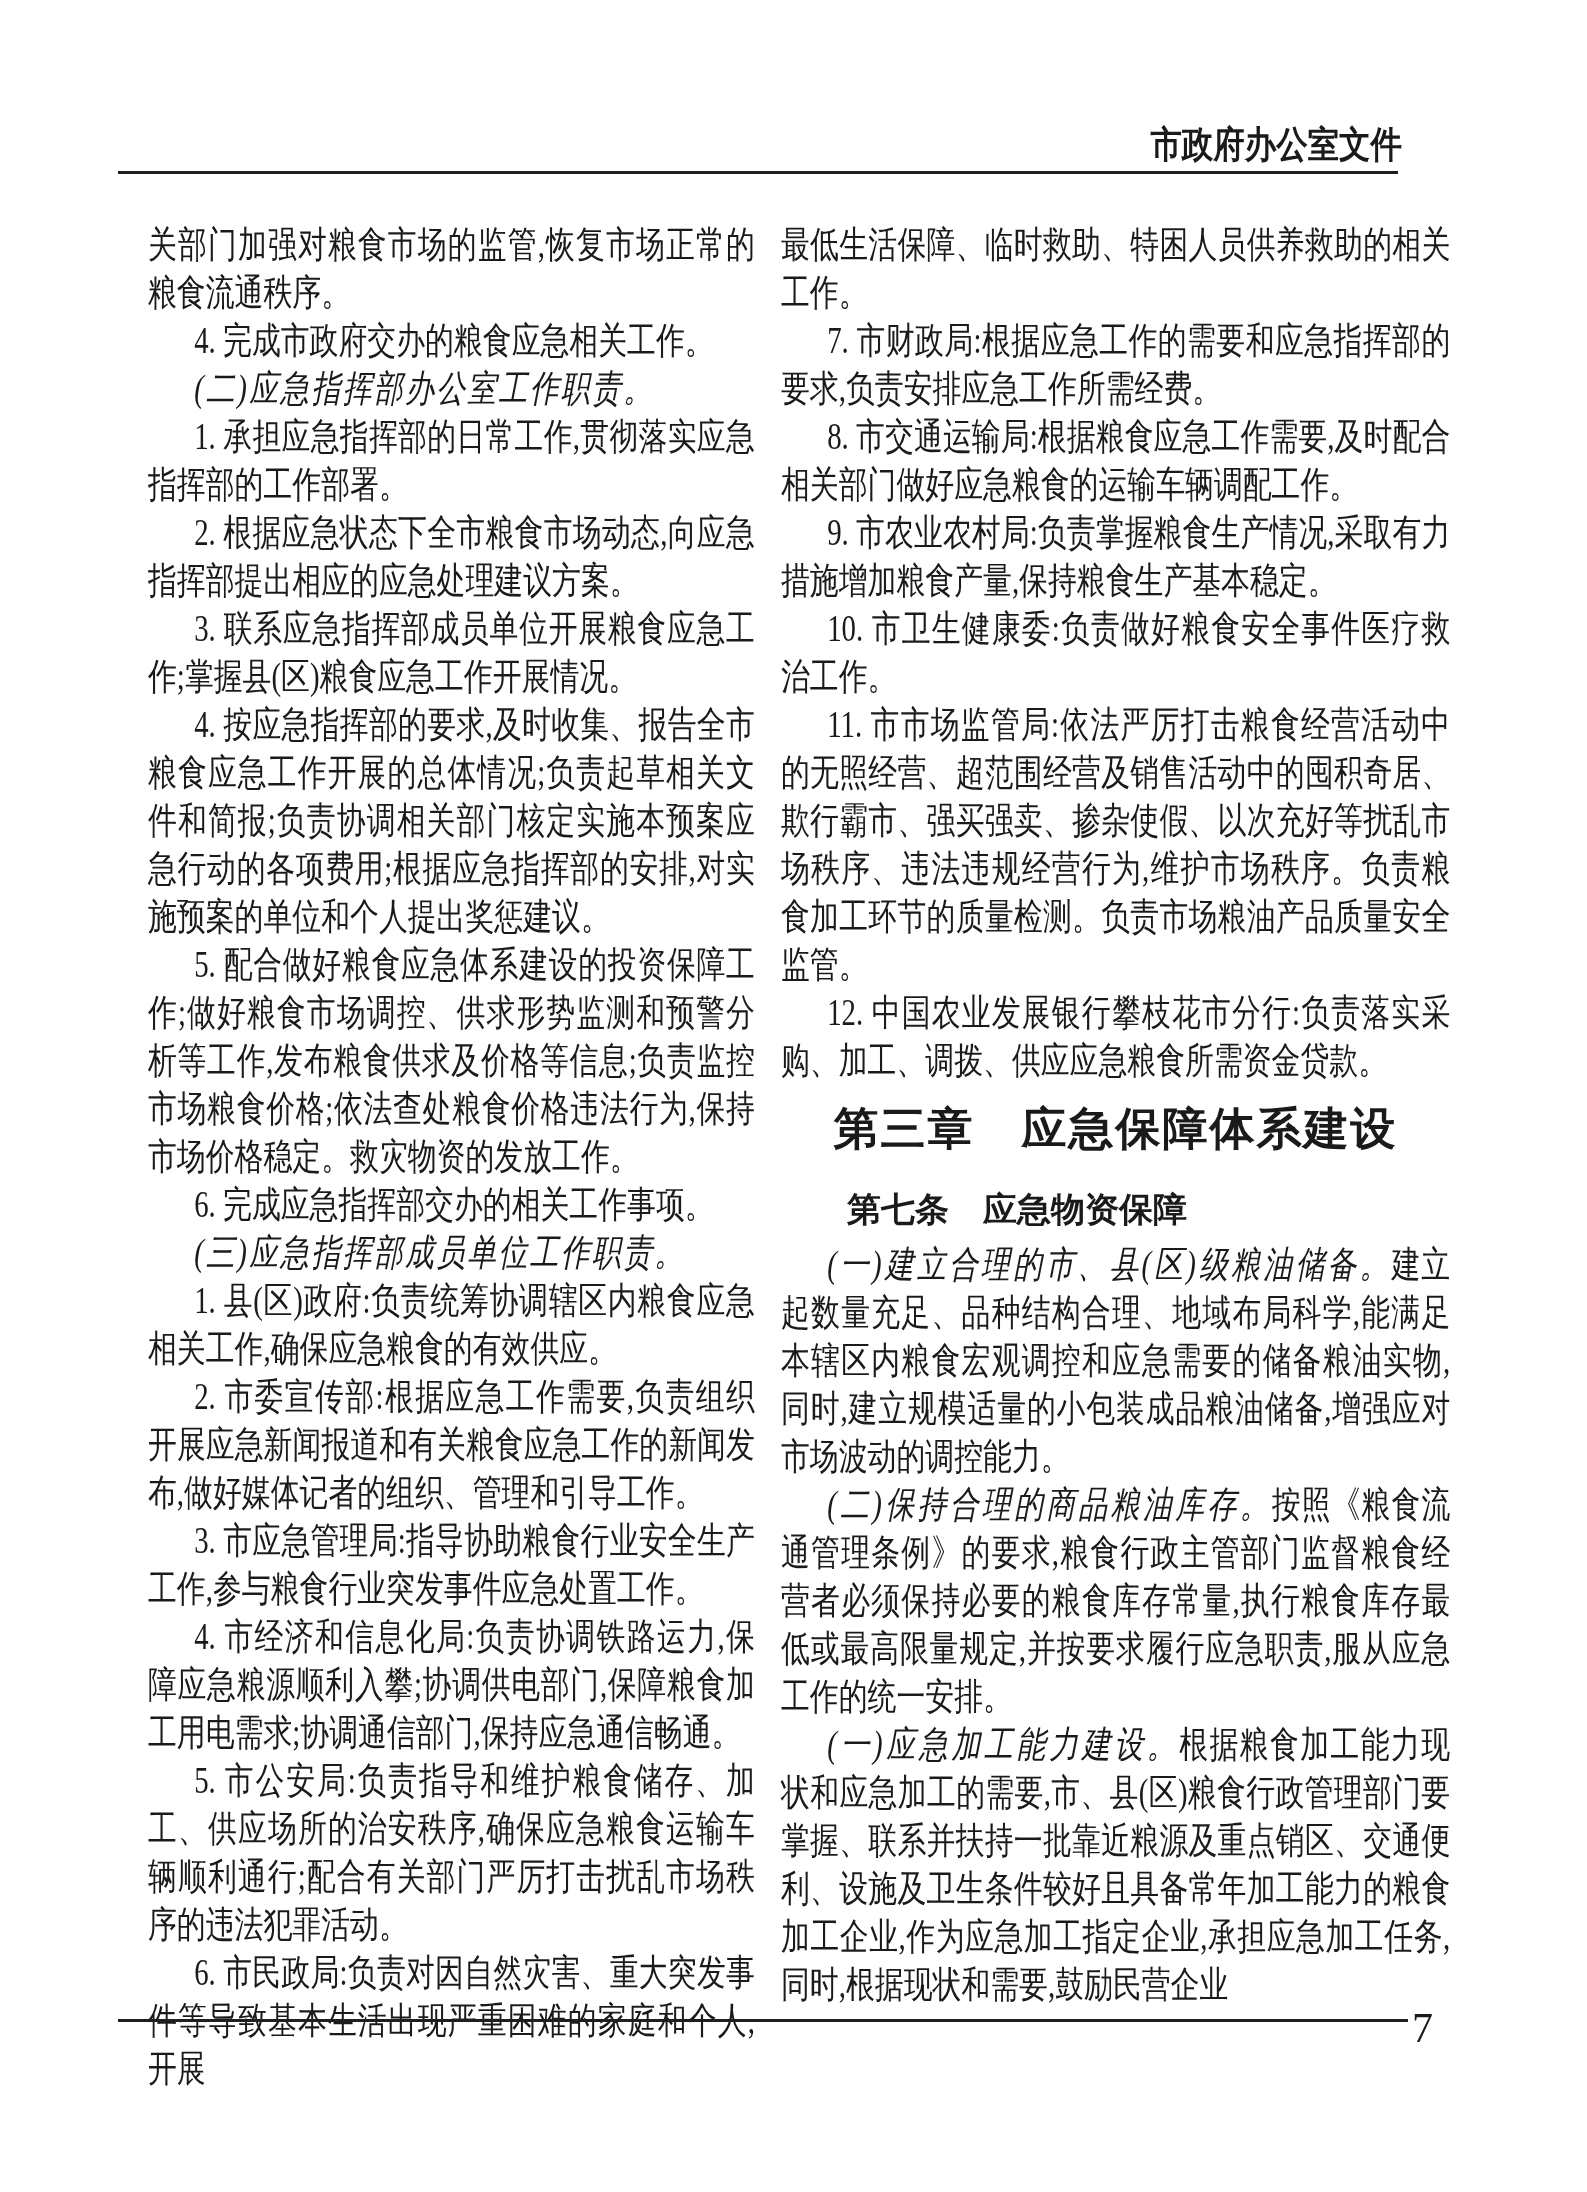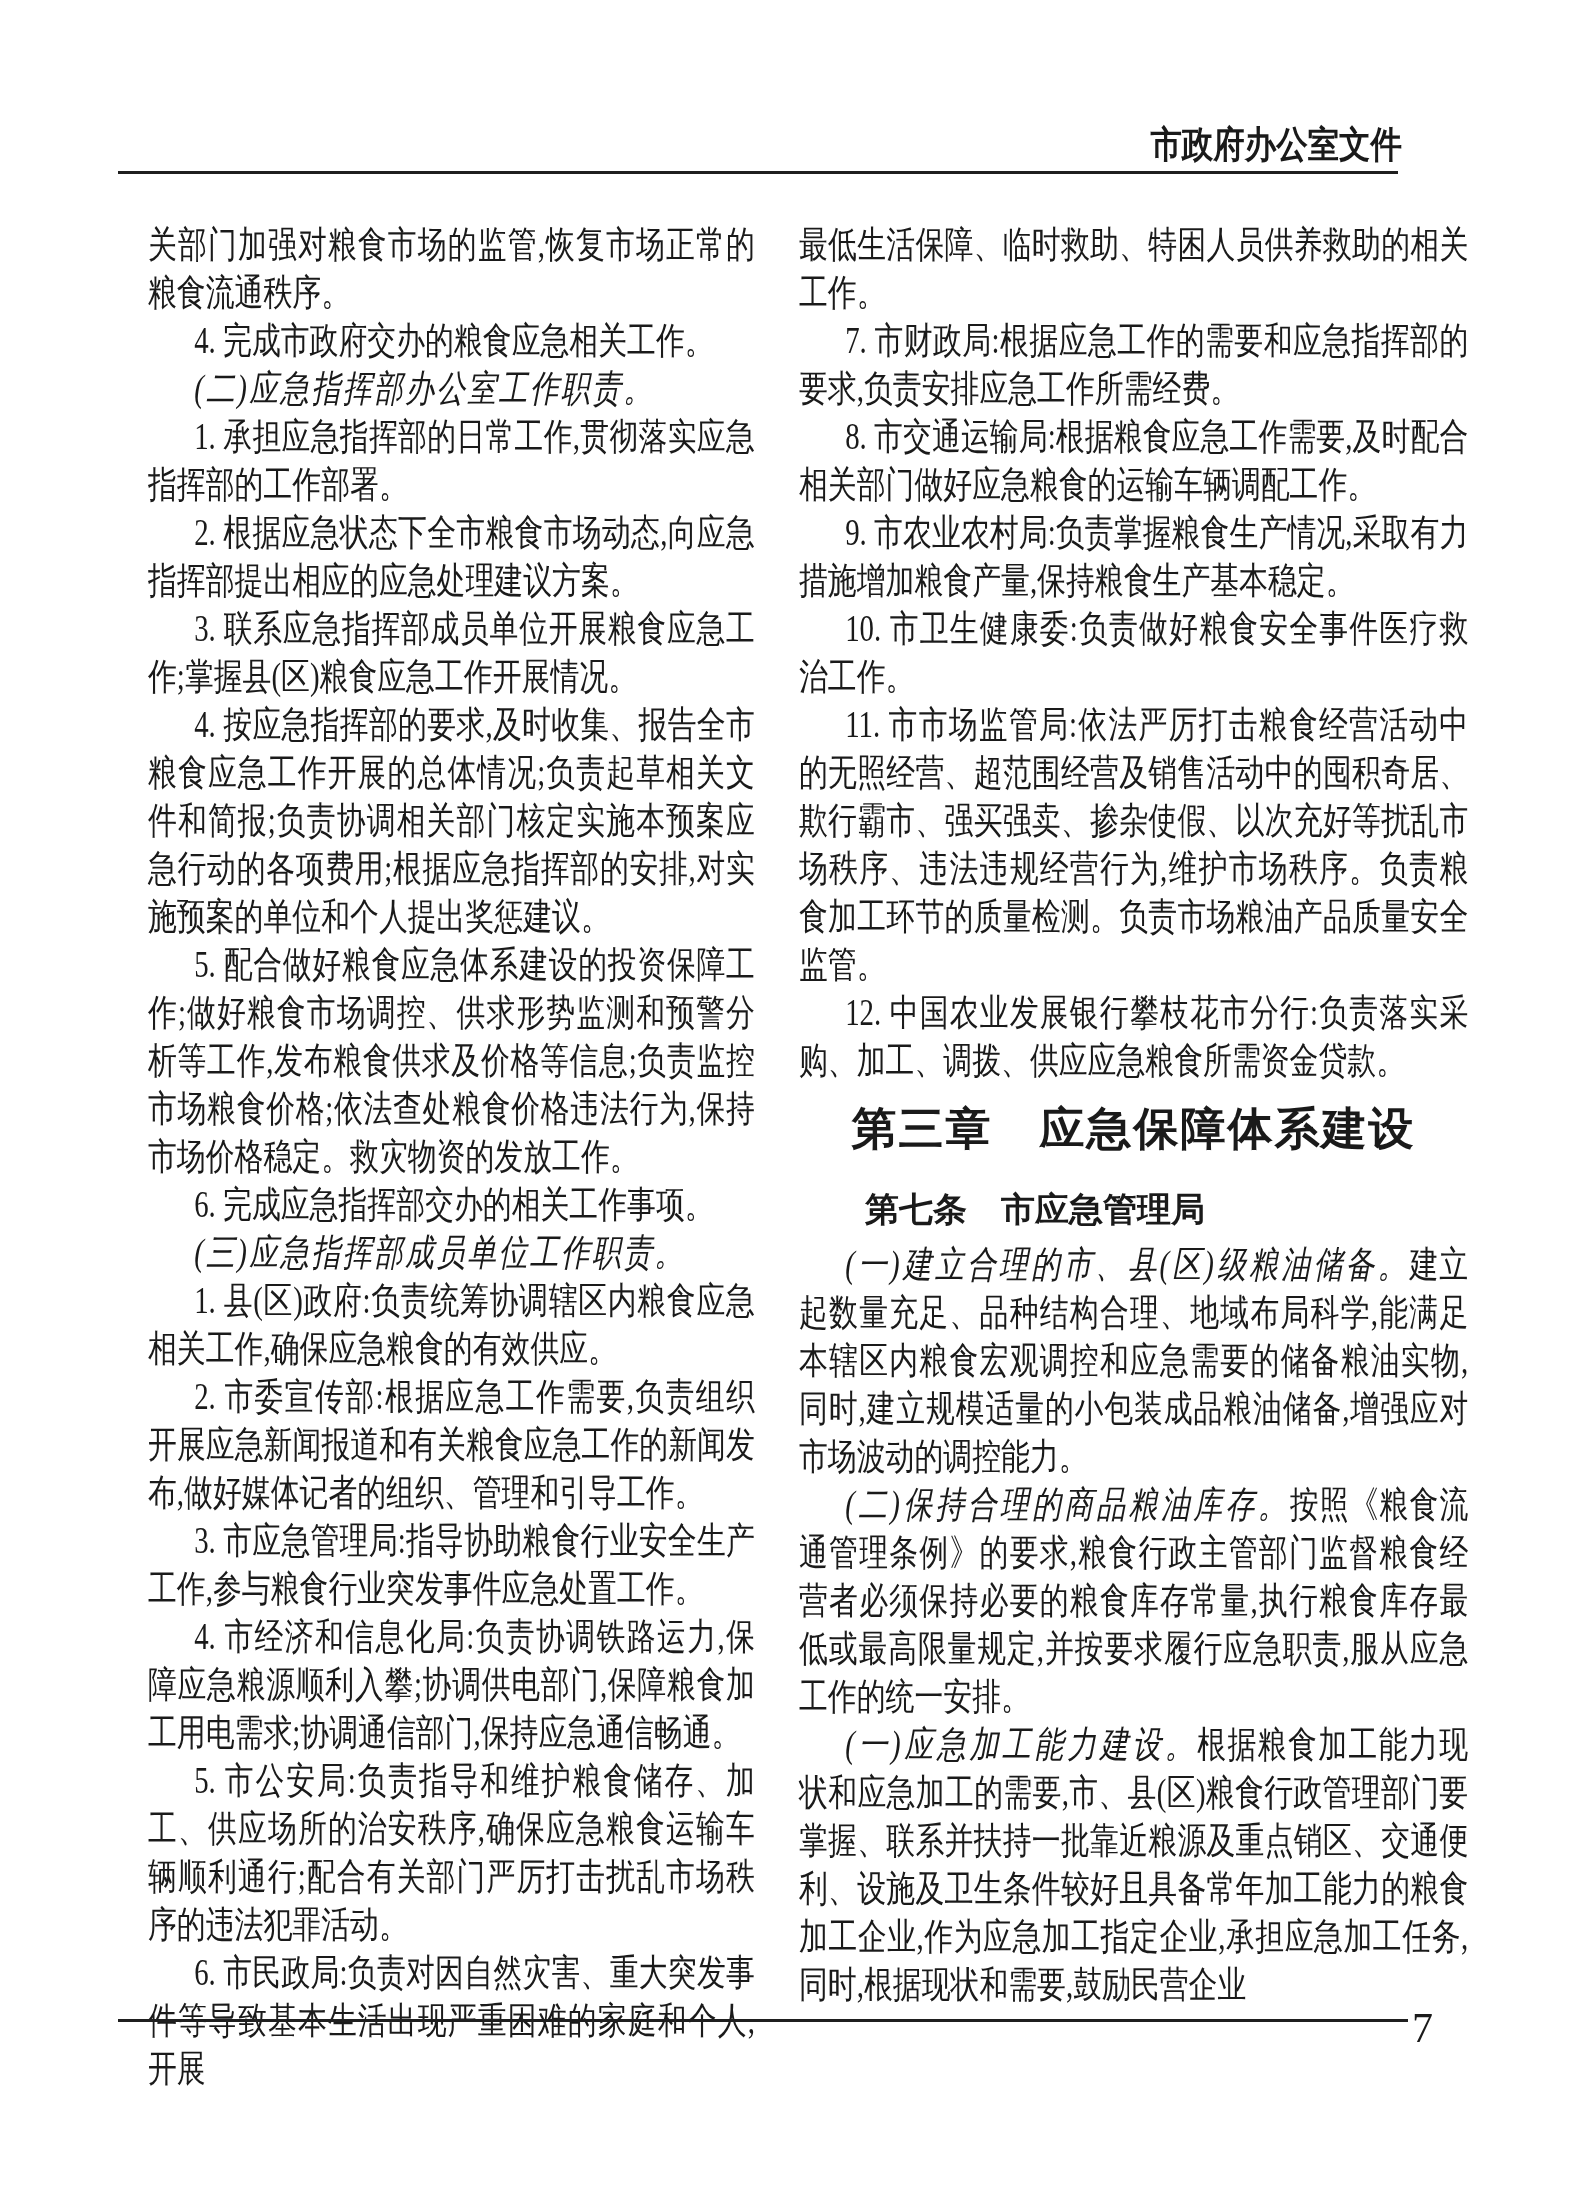--- a/index.html
+++ b/index.html
@@ -25,21 +25,21 @@
   .rule-top { top: 171px; left: 118px; width: 1280px; }
   .rule-bottom { top: 2019px; left: 118px; width: 1290px; }
   .page-number {
     position: absolute;
     top: 2006px; left: 1412px;
     font-size: 42px; line-height: 44px;
     font-family: "Liberation Serif", serif;
   }
   .column { position: absolute; top: 221px; }
   .column-left { left: 148px; width: 607px; }
-  .column-right { left: 799px; width: 669px; }
+  .column-right { left: 781px; width: 669px; }
   p.para {
     margin: 0;
     font-size: 37px;
     line-height: 48px;
     text-align: justify;
     text-indent: 1.6em;
     transform: scaleX(0.78);
     transform-origin: 0 0;
   }
   .column-left  p.para { width: 778px; }
@@ -92,21 +92,21 @@
 <div class="column column-right">
   <p class="para noindent"><span class="lead"></span><span>最低生活保障、临时救助、特困人员供养救助的相关工作。</span></p>
   <p class="para"><span class="lead"></span><span>7. 市财政局:根据应急工作的需要和应急指挥部的要求,负责安排应急工作所需经费。</span></p>
   <p class="para"><span class="lead"></span><span>8. 市交通运输局:根据粮食应急工作需要,及时配合相关部门做好应急粮食的运输车辆调配工作。</span></p>
   <p class="para"><span class="lead"></span><span>9. 市农业农村局:负责掌握粮食生产情况,采取有力措施增加粮食产量,保持粮食生产基本稳定。</span></p>
   <p class="para"><span class="lead"></span><span>10. 市卫生健康委:负责做好粮食安全事件医疗救治工作。</span></p>
   <p class="para"><span class="lead"></span><span>11. 市市场监管局:依法严厉打击粮食经营活动中的无照经营、超范围经营及销售活动中的囤积奇居、欺行霸市、强买强卖、掺杂使假、以次充好等扰乱市场秩序、违法违规经营行为,维护市场秩序。负责粮食加工环节的质量检测。负责市场粮油产品质量安全监管。</span></p>
   <p class="para"><span class="lead"></span><span>12. 中国农业发展银行攀枝花市分行:负责落实采购、加工、调拨、供应应急粮食所需资金贷款。</span></p>
 
   <div class="chapter-heading">第三章　应急保障体系建设</div>
-  <div class="article-heading">第七条　市应急管理局</div>
+  <div class="article-heading">第七条　应急物资保障</div>
 
   <p class="para"><span class="lead">(一)建立合理的市、县(区)级粮油储备。</span><span>建立起数量充足、品种结构合理、地域布局科学,能满足本辖区内粮食宏观调控和应急需要的储备粮油实物,同时,建立规模适量的小包装成品粮油储备,增强应对市场波动的调控能力。</span></p>
   <p class="para"><span class="lead">(二)保持合理的商品粮油库存。</span><span>按照《粮食流通管理条例》的要求,粮食行政主管部门监督粮食经营者必须保持必要的粮食库存常量,执行粮食库存最低或最高限量规定,并按要求履行应急职责,服从应急工作的统一安排。</span></p>
 
 
   <p class="para"><span class="lead">(一)应急加工能力建设。</span><span>根据粮食加工能力现状和应急加工的需要,市、县(区)粮食行政管理部门要掌握、联系并扶持一批靠近粮源及重点销区、交通便利、设施及卫生条件较好且具备常年加工能力的粮食加工企业,作为应急加工指定企业,承担应急加工任务,同时,根据现状和需要,鼓励民营企业</span></p>
 </div>
 
 <div class="rule rule-bottom"></div>
 <div class="page-number">7</div>

